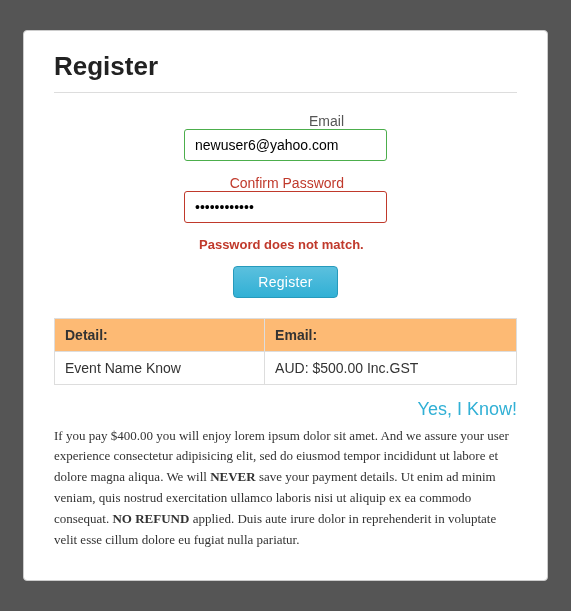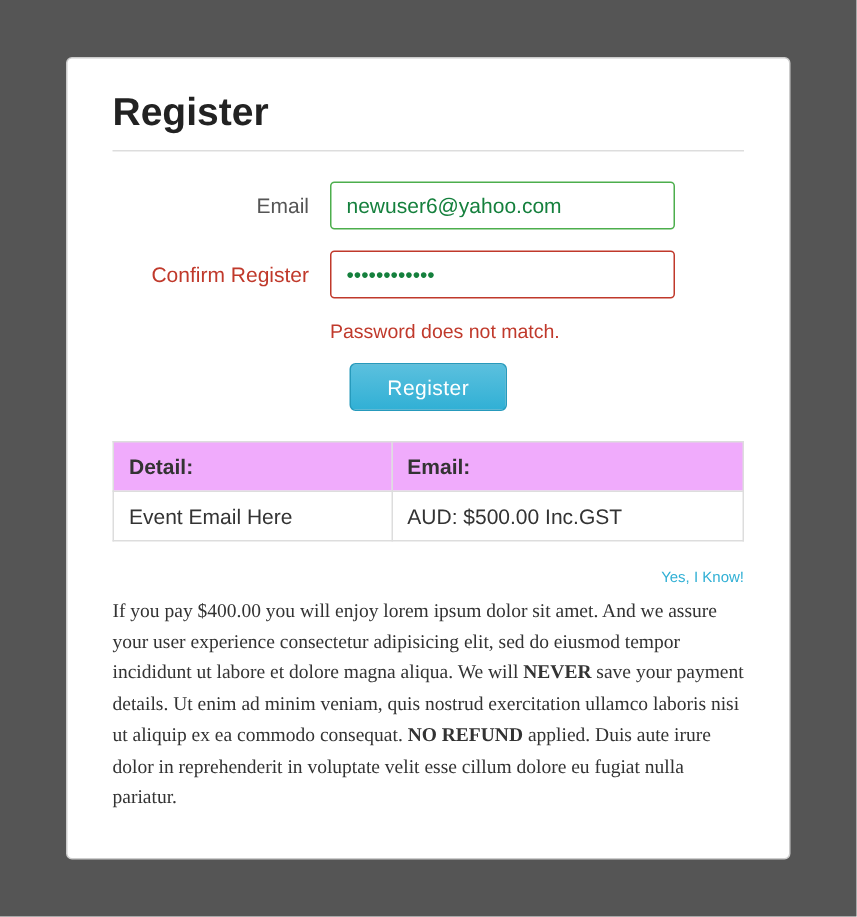--- a/index.html
+++ b/index.html
@@ -9,76 +9,78 @@
       justify-content: center;
       align-items: center;
       min-height: 100vh;
       font-family: Arial, sans-serif;
       font-size: 14px;
     }
     .container {
       background: #fff;
       border: 1px solid #ccc;
       border-radius: 4px;
-      width: 483px;
+      width: 525px;
       padding: 20px 30px 30px 30px;
     }
     .page-title {
       font-size: 26px;
       font-weight: bold;
       color: #222;
       margin-bottom: 10px;
     }
     hr.title-divider {
       border: none;
       border-top: 1px solid #ddd;
       margin-bottom: 20px;
     }
     .form-section {
       margin-bottom: 20px;
     }
     .form-row {
       display: flex;
       align-items: center;
       margin-bottom: 14px;
+      flex-direction: column;
     }
     .form-label {
       width: 145px;
       text-align: right;
       padding-right: 14px;
       color: #555;
       font-size: 14px;
     }
     .form-label.error-label {
       color: #c0392b;
     }
     .form-input {
       flex: 1;
       border: 1px solid #4cae4c;
       border-radius: 3px;
       padding: 7px 10px;
       font-size: 14px;
       outline: none;
-      color: #15803d;
+      color: #000000;
       max-width: 230px;
     }
     .form-input.input-error {
       border-color: #c0392b;
     }
     .error-msg-row {
       display: flex;
       margin-bottom: 14px;
     }
     .error-msg-spacer {
       width: 145px;
     }
     .error-msg {
       color: #c0392b;
       font-size: 13px;
       padding-left: 0px;
+      font-weight: bold;
     }
     .btn-row {
       display: flex;
       justify-content: center;
       margin-bottom: 20px;
     }
     .register-btn {
       background: linear-gradient(to bottom, #5bc0de, #31b0d5);
       border: 1px solid #269abc;
       color: #fff;
@@ -88,42 +90,42 @@
       cursor: pointer;
       letter-spacing: 0.3px;
     }
     .detail-table {
       width: 100%;
       border-collapse: collapse;
       border: 1px solid #ddd;
       margin-bottom: 14px;
     }
     .detail-table th {
-      background: #f0abfc;
+      background: #fdba74;
       border: 1px solid #ddd;
       padding: 8px 10px;
       text-align: left;
       font-weight: bold;
       font-size: 14px;
       color: #333;
     }
     .detail-table td {
       border: 1px solid #ddd;
       padding: 8px 10px;
       font-size: 14px;
       color: #333;
     }
     .yes-i-know-row {
       text-align: right;
       margin-bottom: 6px;
     }
     .yes-i-know-link {
       color: #31b0d5;
       text-decoration: none;
-      font-size: 10px;
+      font-size: 18px;
       cursor: pointer;
     }
     .info-text {
       font-size: 13px;
       color: #333;
       line-height: 1.6;
       font-family: Liberation Serif, serif;
     }
     .info-text strong {
       font-weight: bold;
@@ -138,21 +140,21 @@
 
   <div class="form-section">
 
     <div class="form-row">
       <label class="form-label">Email</label>
       <input class="form-input" type="text" value="newuser6@yahoo.com" style="">
     </div>
 
 
     <div class="form-row">
-      <label class="form-label error-label">Confirm Register</label>
+      <label class="form-label error-label">Confirm Password</label>
       <input class="form-input input-error" type="password" value="123456789012" style="">
     </div>
 
     <div class="error-msg-row">
       <div class="error-msg-spacer"></div>
       <span class="error-msg">Password does not match.</span>
     </div>
 
     <div class="btn-row">
       <button class="register-btn">Register</button>
@@ -161,21 +163,21 @@
 
   <table class="detail-table">
     <thead>
       <tr>
         <th>Detail:</th>
         <th>Email:</th>
       </tr>
     </thead>
     <tbody>
       <tr>
-        <td>Event Email Here</td>
+        <td>Event Name Know</td>
         <td>AUD: $500.00 Inc.GST</td>
       </tr>
     </tbody>
   </table>
 
   <div class="yes-i-know-row">
     <a class="yes-i-know-link" href="#">Yes, I Know!</a>
   </div>
 
   <p class="info-text">

